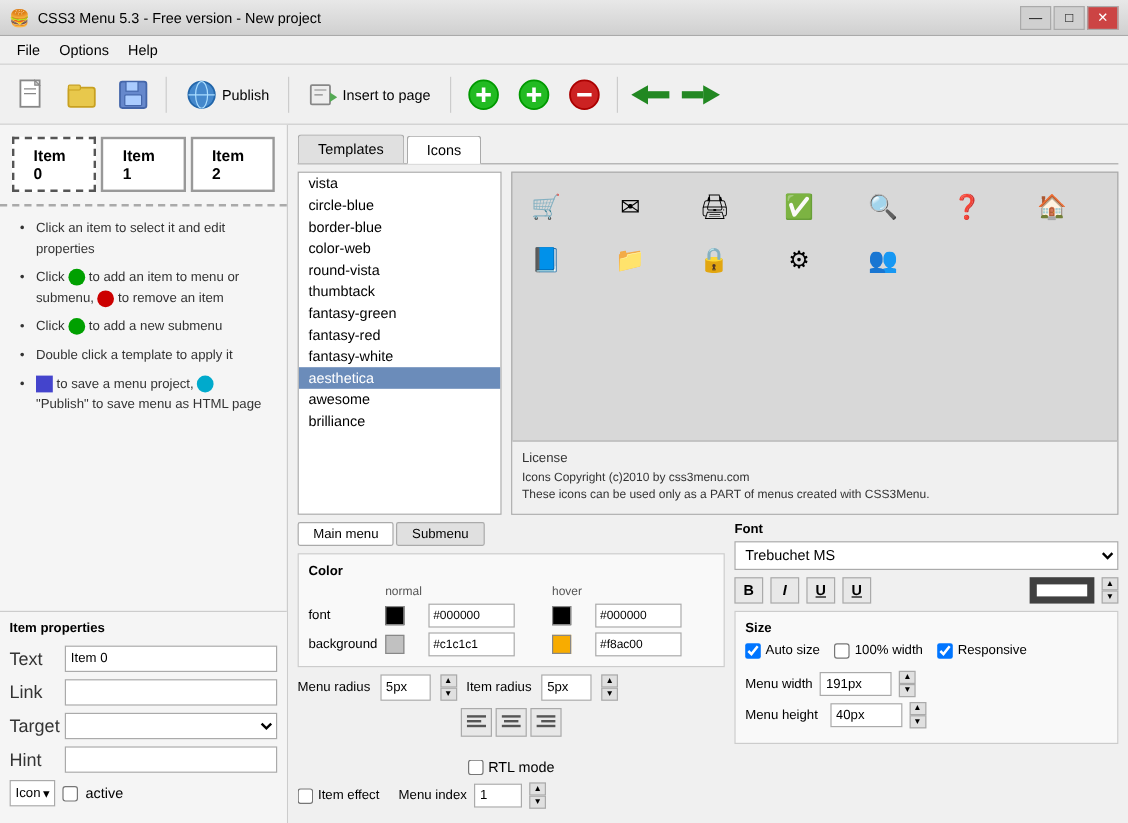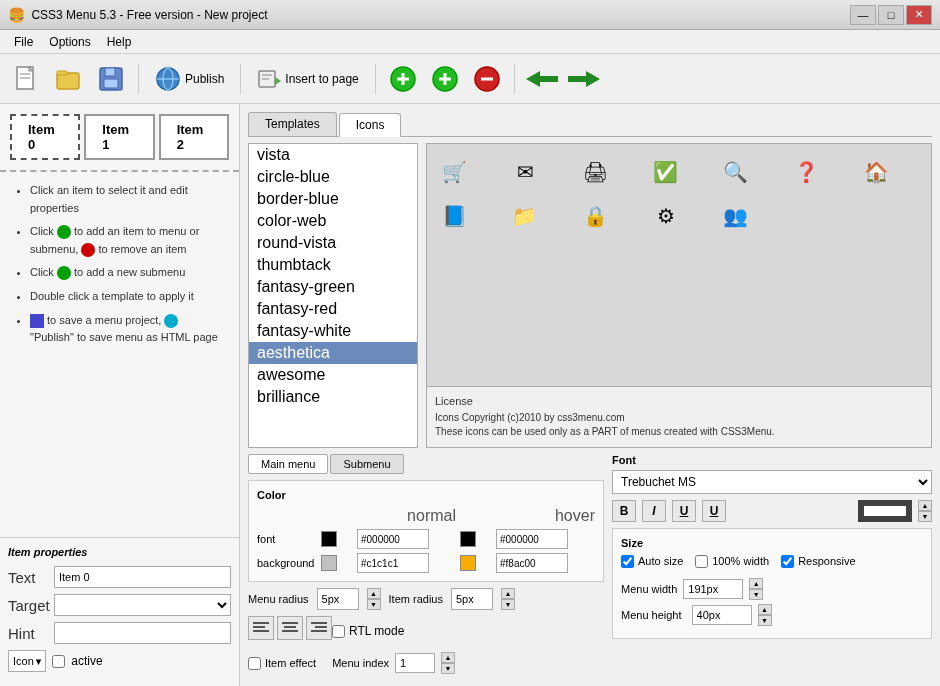--- a/index.html
+++ b/index.html
@@ -38,62 +38,62 @@
     .help-text { padding: 10px 14px; font-size: 11px; color: #333; line-height: 1.6; flex: 1; }
     .help-text ul { padding-left: 16px; }
     .help-text li { margin-bottom: 6px; }
     .icon-circle-green { display: inline-block; width: 14px; height: 14px; background: #00a000; border-radius: 50%; vertical-align: middle; }
     .icon-circle-red { display: inline-block; width: 14px; height: 14px; background: #cc0000; border-radius: 50%; vertical-align: middle; }
     .icon-floppy { display: inline-block; width: 14px; height: 14px; background: #4444cc; vertical-align: middle; }
     .icon-globe { display: inline-block; width: 14px; height: 14px; background: #00aacc; border-radius: 50%; vertical-align: middle; }
 
     
     .item-properties { border-top: 1px solid #ccc; padding: 8px; background: #f5f5f5; }
-    .item-properties-title { font-size: 11px; font-weight: bold; margin-bottom: 8px; font-style: italic; }
+    .item-properties-title { font-size: 11px; font-weight: bold; margin-bottom: 8px; }
     .prop-row { display: flex; align-items: center; margin-bottom: 6px; gap: 6px; }
     .prop-label { width: 40px; font-size: 15px; color: #333; }
     .prop-input { height: 22px; border: 1px solid #aaa; background: #fff; font-size: 11px; padding: 1px 4px; }
     .prop-input-full { flex: 1; }
     .prop-select { height: 22px; border: 1px solid #aaa; background: #fff; font-size: 11px; }
     .prop-checkbox { margin: 0; }
     .icon-dropdown { display: flex; align-items: center; gap: 2px; border: 1px solid #aaa; background: #fff; padding: 1px 4px; height: 22px; font-size: 11px; cursor: pointer; }
 
     
     .right-panel { flex: 1; display: flex; flex-direction: column; padding: 8px; gap: 6px; overflow: hidden; }
 
     
     .tabs-header { display: flex; gap: 0; border-bottom: 1px solid #aaa; }
     .tab { padding: 4px 16px; cursor: pointer; border: 1px solid #aaa; border-bottom: none; background: #e0e0e0; font-size: 12px; margin-right: 2px; border-radius: 3px 3px 0 0; }
     .tab.active { background: #fff; border-bottom: 1px solid #fff; position: relative; bottom: -1px; }
 
     
     .icons-content { display: flex; gap: 8px; flex: 1; }
     .icons-list-container { width: 170px; display: flex; flex-direction: column; }
     .icons-list { border: 1px solid #aaa; background: #fff; flex: 1; overflow-y: auto; }
-    .icons-list-item { padding: 2px 8px; cursor: pointer; font-size: 16px; }
+    .icons-list-item { padding: 2px 8px; cursor: pointer; font-size: 12px; }
     .icons-list-item.selected { background: #6b8cba; color: #fff; }
     .icons-preview { flex: 1; border: 1px solid #aaa; background: #d8d8d8; display: flex; flex-direction: column; }
     .icons-preview-grid { flex: 1; padding: 8px; display: grid; grid-template-columns: repeat(7, 1fr); gap: 4px; align-content: start; }
     .icon-preview-item { width: 40px; height: 40px; display: flex; align-items: center; justify-content: center; font-size: 20px; cursor: pointer; }
     .icons-license { border-top: 1px solid #aaa; padding: 8px; background: #f0f0f0; font-size: 10px; color: #333; }
     .icons-license-title { font-size: 11px; margin-bottom: 4px; }
 
     
     .bottom-sections { display: flex; gap: 8px; }
 
     
     .properties-section { flex: 1; }
     .sub-tabs { display: flex; gap: 2px; margin-bottom: 6px; }
     .sub-tab { padding: 3px 12px; border: 1px solid #aaa; background: #e0e0e0; cursor: pointer; font-size: 11px; border-radius: 2px; }
     .sub-tab.active { background: #fff; }
 
     .color-section { border: 1px solid #ccc; padding: 8px; background: #f9f9f9; margin-bottom: 6px; }
     .color-section-title { font-size: 11px; font-weight: bold; margin-bottom: 6px; }
     .color-grid { display: grid; grid-template-columns: 60px 1fr 1fr; gap: 4px; align-items: center; font-size: 11px; }
-    .color-header { text-align: right; font-size: 16px; color: #555; }
+    .color-header { text-align: left; font-size: 10px; color: #555; }
     .color-row-label { font-size: 11px; }
     .color-cell { display: flex; align-items: center; gap: 20px; }
     .color-swatch { width: 16px; height: 16px; border: 1px solid #888; cursor: pointer; }
     .color-input { width: 72px; height: 20px; border: 1px solid #aaa; font-size: 10px; padding: 1px 3px; }
 
     .radius-row { display: flex; align-items: center; gap: 8px; margin-bottom: 6px; font-size: 11px; }
     .radius-input { width: 50px; height: 22px; border: 1px solid #aaa; font-size: 11px; padding: 2px 4px; }
 
     .align-row { display: flex; gap: 3px; margin-bottom: 6px; }
     .align-btn { width: 26px; height: 24px; border: 1px solid #aaa; background: #e8e8e8; cursor: pointer; display: flex; align-items: center; justify-content: center; }
@@ -254,20 +254,24 @@
         <li>Double click a template to apply it</li>
         <li><span class="icon-floppy"></span> to save a menu project, <span class="icon-globe"></span> "Publish" to save menu as HTML page</li>
       </ul>
     </div>
 
     <div class="item-properties">
       <div class="item-properties-title">Item properties</div>
       <div class="prop-row">
         <span class="prop-label">Text</span>
         <input class="prop-input prop-input-full" type="text" value="Item 0" style="">
+      </div>
+      <div class="prop-row">
+        <span class="prop-label">Link</span>
+        <input class="prop-input prop-input-full" type="text" value="" style="">
       </div>
       <div class="prop-row">
         <span class="prop-label">Target</span>
         <select class="prop-input prop-select" style="flex:1;">
           <option></option>
           <option>_blank</option>
           <option>_self</option>
           <option>_parent</option>
           <option>_top</option>
         </select>
@@ -380,21 +384,21 @@
             <button style="width:14px;height:11px;border:1px solid #aaa;background:#e0e0e0;font-size:7px;cursor:pointer;padding:0;line-height:1;">▼</button>
           </div>
           <span>Item radius</span>
           <input class="radius-input" type="text" value="5px" style="width: 42px;">
           <div style="display:flex;flex-direction:column;gap:0;">
             <button style="width:14px;height:11px;border:1px solid #aaa;background:#e0e0e0;font-size:7px;cursor:pointer;padding:0;line-height:1;">▲</button>
             <button style="width:14px;height:11px;border:1px solid #aaa;background:#e0e0e0;font-size:7px;cursor:pointer;padding:0;line-height:1;">▼</button>
           </div>
         </div>
 
-        <div style="display:flex; align-items:center; margin-bottom:6px;">
+        <div style="display:flex; align-items:center; gap:12px; margin-bottom:6px;flex-direction:column;">
           <div class="align-row">
             <button class="align-btn">
               <svg width="16" height="14" viewBox="0 0 16 14">
                   <rect x="0" y="1" width="16" height="2" fill="#555"></rect>
                   <rect x="0" y="5" width="12" height="2" fill="#555"></rect>
                   <rect x="0" y="9" width="16" height="2" fill="#555"></rect>
                 </svg>
             </button>
             <button class="align-btn">
               <svg width="16" height="14" viewBox="0 0 16 14">

